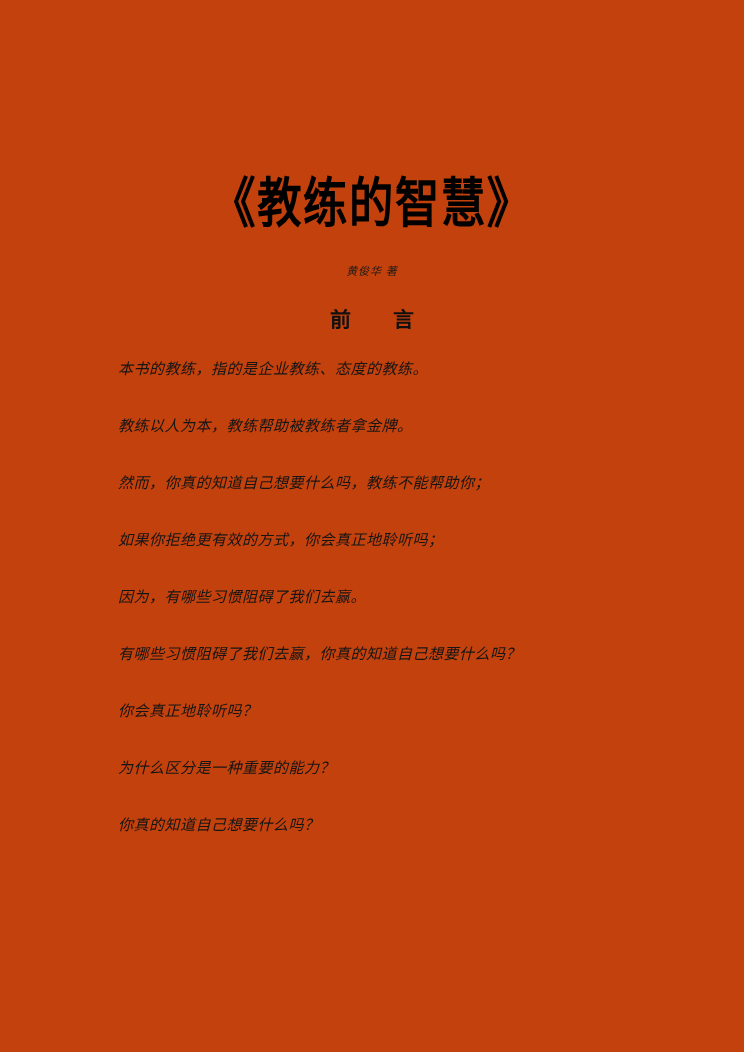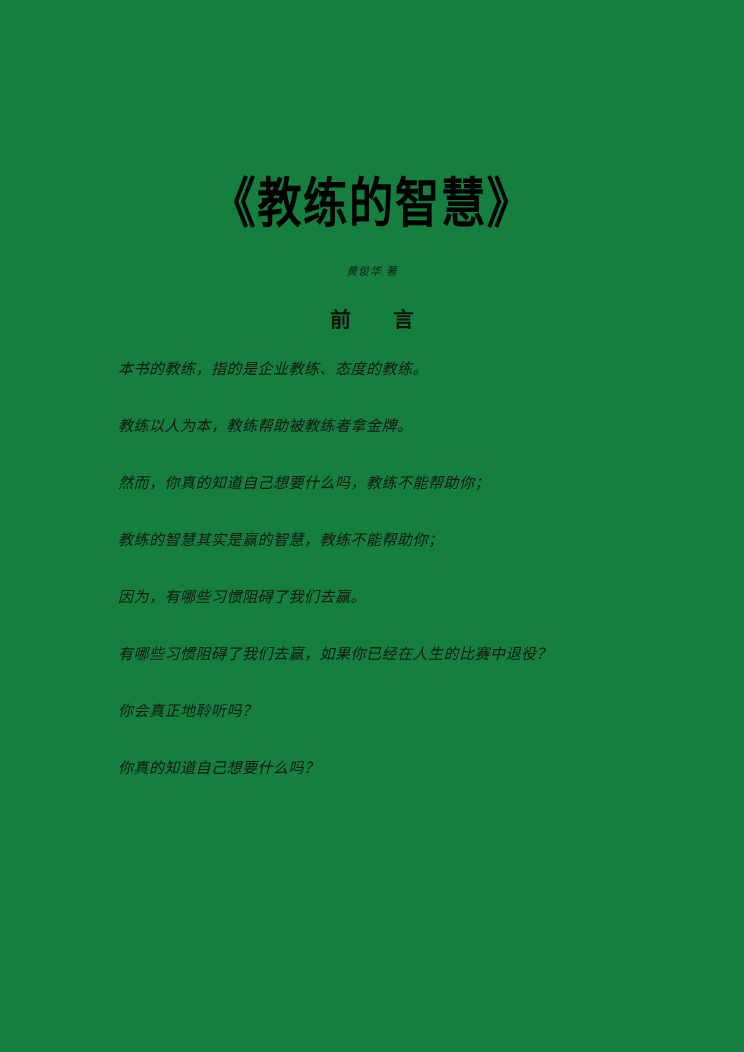--- a/index.html
+++ b/index.html
@@ -6,21 +6,21 @@
 
   html, body {
     background: #ffffff;
   }
 
   .page {
     position: relative;
     width: 744px;
     height: 1052px;
     margin: 0 auto;
-    background: #15803d;
+    background: #c2410c;
     overflow: hidden;
     font-family: "Liberation Serif", "DejaVu Serif", serif;
     color: #000000;
   }
 
   .book-title {
     position: absolute;
     top: 168px;
     left: 0;
     right: 0;
@@ -86,20 +86,21 @@
   <h1 class="book-title">《教练的智慧》</h1>
 
   <div class="author-line">黄俊华 著</div>
 
   <h2 class="section-heading">前　　言</h2>
 
   <div class="body-text">
     <p>本书的教练，指的是企业教练、态度的教练。</p>
     <p>教练以人为本，教练帮助被教练者拿金牌。</p>
     <p>然而，你真的知道自己想要什么吗，教练不能帮助你；</p>
-    <p>教练的智慧其实是赢的智慧，教练不能帮助你；</p>
+    <p>如果你拒绝更有效的方式，你会真正地聆听吗；</p>
     <p>因为，有哪些习惯阻碍了我们去赢。</p>
-    <p>有哪些习惯阻碍了我们去赢，如果你已经在人生的比赛中退役？</p>
+    <p>有哪些习惯阻碍了我们去赢，你真的知道自己想要什么吗？</p>
     <p>你会真正地聆听吗？</p>
+    <p>为什么区分是一种重要的能力？</p>
     <p>你真的知道自己想要什么吗？</p>
   </div>
 
 </div>
 
 </body></html>

